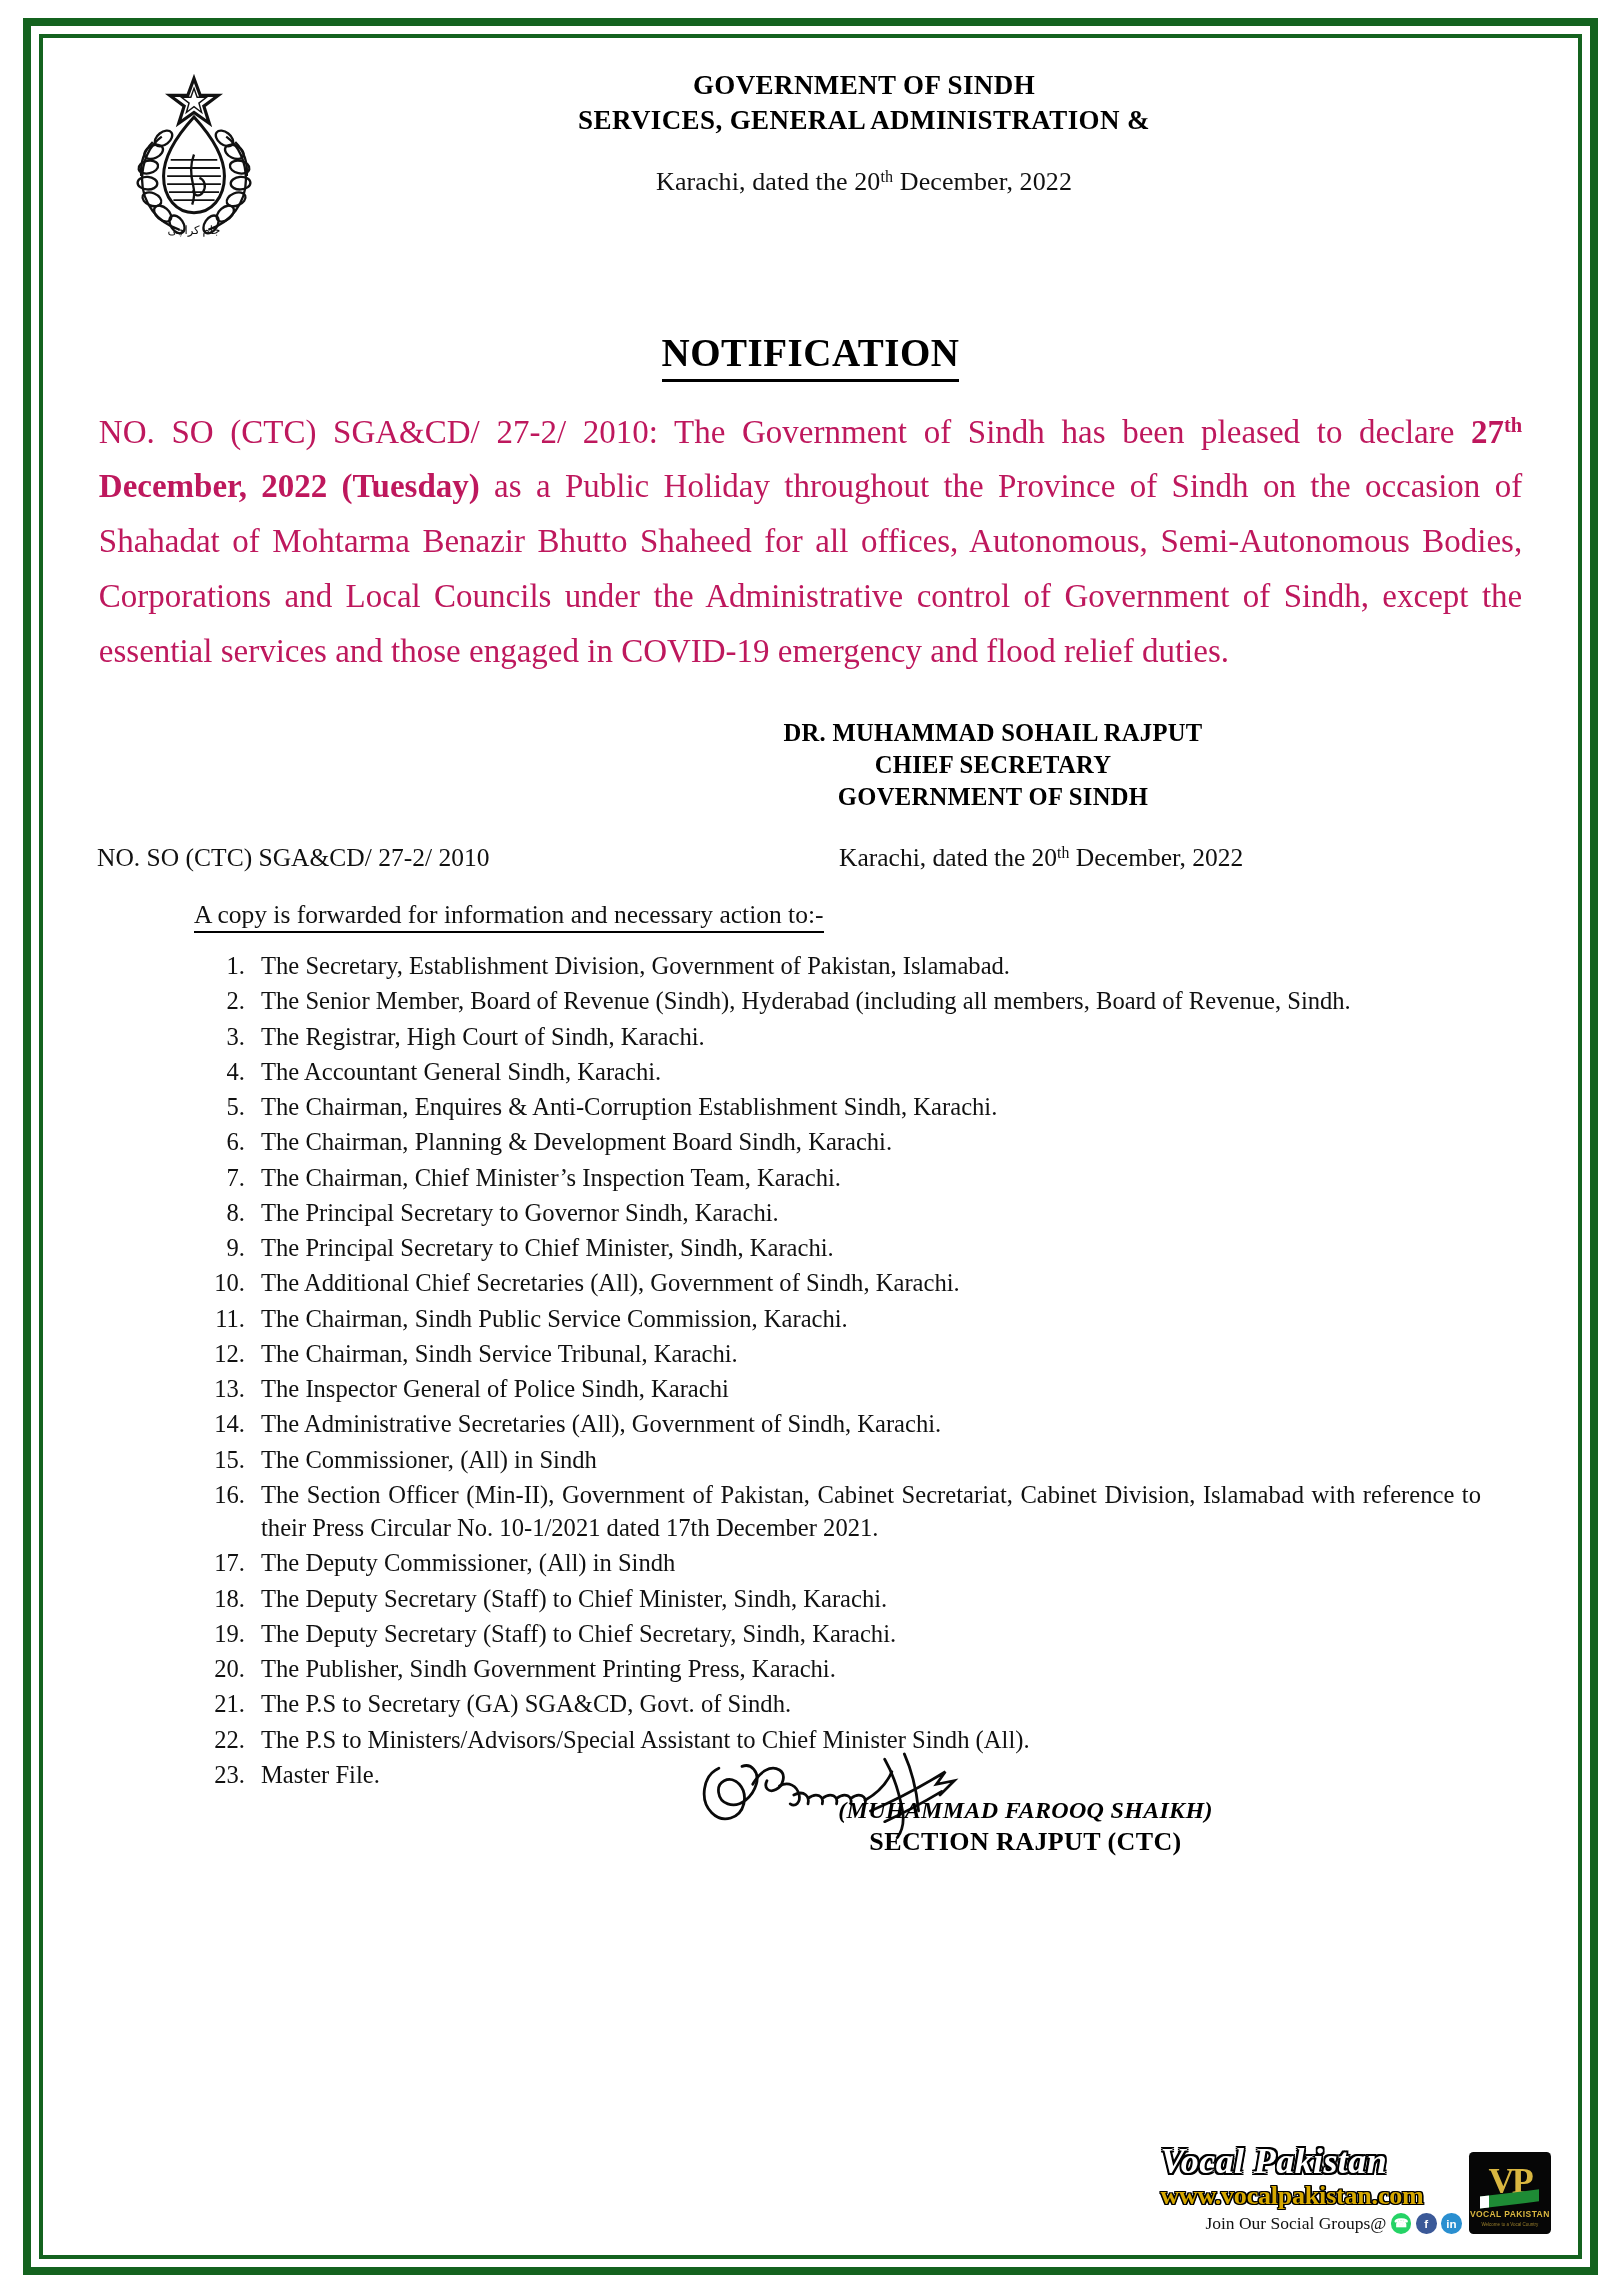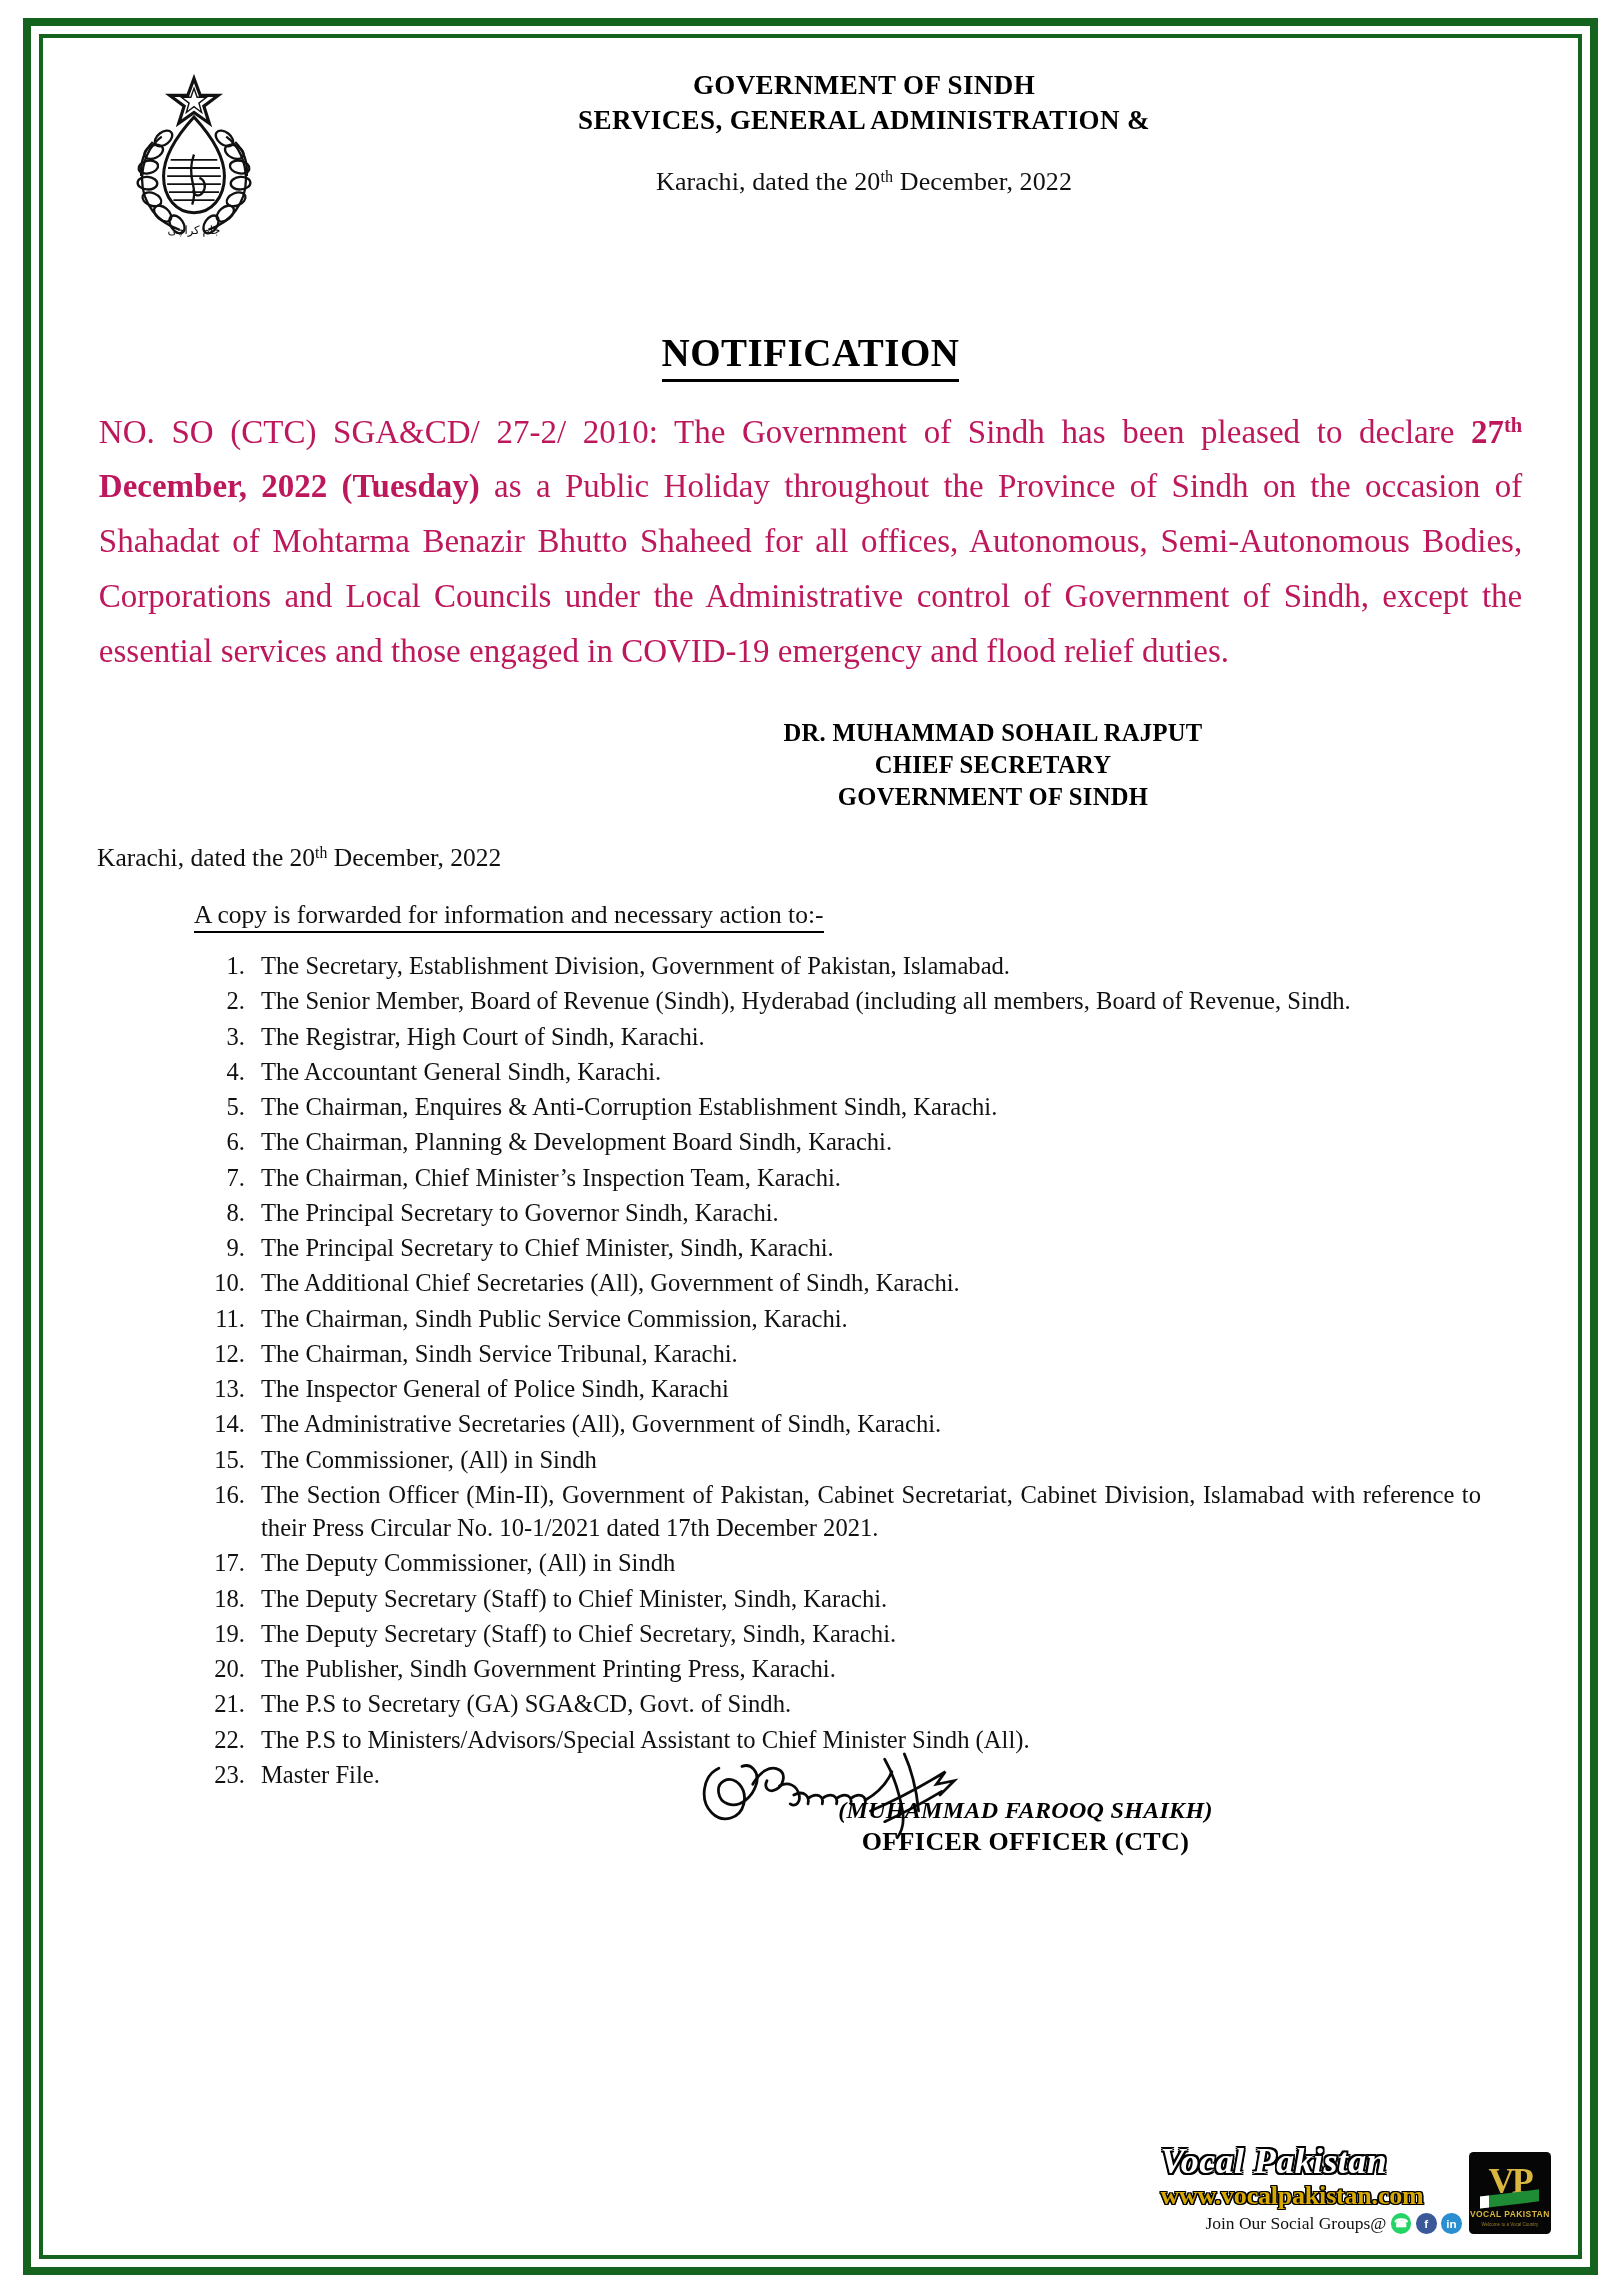--- a/index.html
+++ b/index.html
@@ -395,20 +395,21 @@
 
     <p class="body-para"><span>NO. SO (CTC) SGA&amp;CD/ 27-2/ 2010: The Government of Sindh has been pleased to declare </span><b><span>27</span><sup class="ord">th</sup><span> December, 2022 (Tuesday)</span></b><span> as a Public Holiday throughout the Province of Sindh on the occasion of Shahadat of Mohtarma Benazir Bhutto Shaheed for all offices, Autonomous, Semi-Autonomous Bodies, Corporations and Local Councils under the Administrative control of Government of Sindh, except the essential services and those engaged in COVID-19 emergency and flood relief duties.</span></p>
 
     <div class="cs-block">
       <div class="l1">DR. MUHAMMAD SOHAIL RAJPUT</div>
       <div class="l2">CHIEF SECRETARY</div>
       <div class="l3">GOVERNMENT OF SINDH</div>
     </div>
 
     <div class="ref-row">
+      <div class="ref-left">NO. SO (CTC) SGA&amp;CD/ 27-2/ 2010</div>
       <div class="ref-right"><span>Karachi, dated the 20</span><sup class="ord">th</sup><span> December, 2022</span></div>
     </div>
 
     <div class="fwd-wrap">
       <span class="fwd-head">A copy is forwarded for information and necessary action to:-</span>
     </div>
 
     <ol class="dist-list">
       <li>The Secretary, Establishment Division, Government of Pakistan, Islamabad.</li>
       <li class="justify">The Senior Member, Board of Revenue (Sindh), Hyderabad (including all members, Board of Revenue, Sindh.</li>
@@ -445,21 +446,21 @@
             <path d="M112 56 C124 50 130 58 128 66 M128 60 C138 52 146 58 144 66 M144 60 C154 52 162 58 160 66 M160 60 C170 52 178 58 176 66 M176 60 C186 52 194 58 192 66"></path>
             <path d="M192 62 C206 54 216 44 222 30"></path>
             <path d="M214 16 C222 30 230 52 234 74 C236 86 234 96 228 104"></path>
             <path d="M236 10 C244 28 250 52 252 74"></path>
             <path d="M198 74 C226 62 256 46 282 30 L272 44 L292 40 L276 56"></path>
             <path d="M214 86 C236 76 258 64 278 52"></path>
           </g>
         </svg>
       </div>
       <div class="so-name">(MUHAMMAD FAROOQ SHAIKH)</div>
-      <div class="so-title">OFFICER OFFICER (CTC)</div>
+      <div class="so-title">SECTION RAJPUT (CTC)</div>
     </div>
 
     <div class="brand">
       <div class="brand-text">
         <div class="brand-name">Vocal Pakistan</div>
         <div class="brand-url">www.vocalpakistan.com</div>
         <div class="brand-social">
           <span>Join Our Social Groups@</span>
           <span class="sicon wa">☎</span>
           <span class="sicon fb">f</span>

